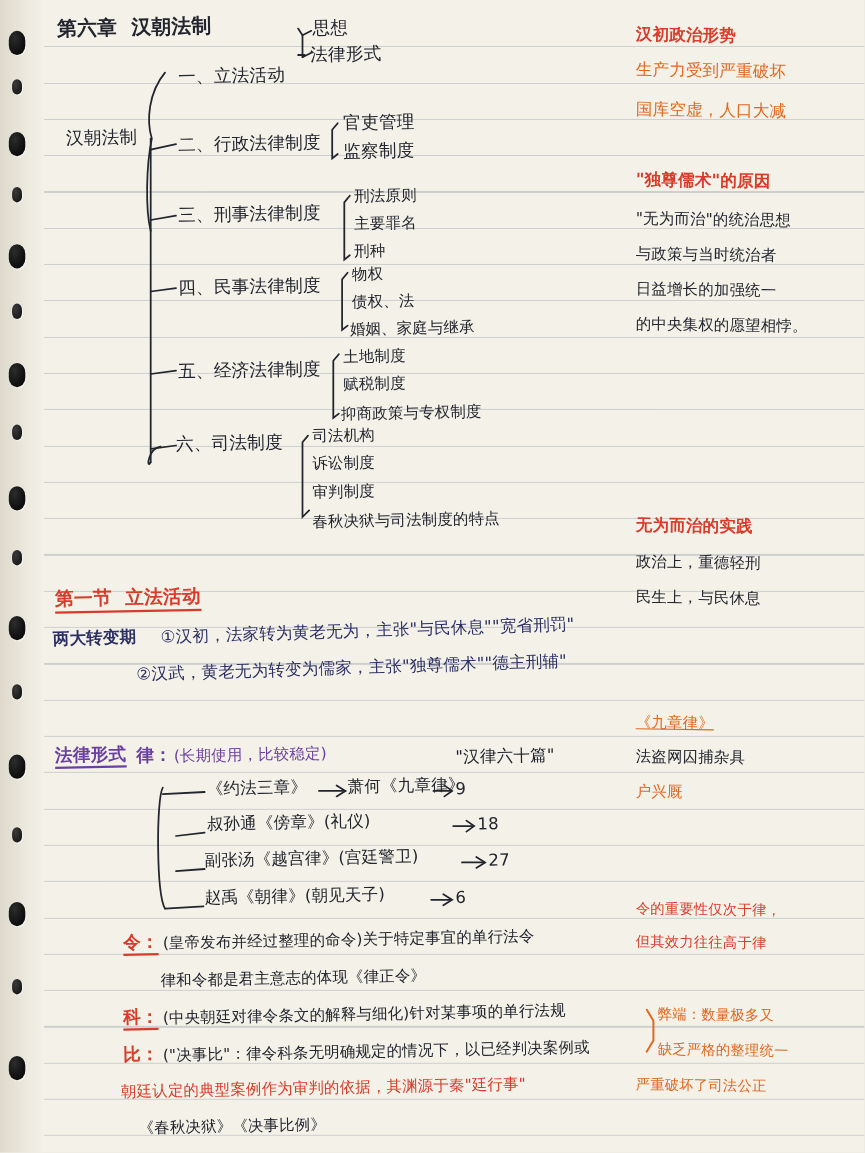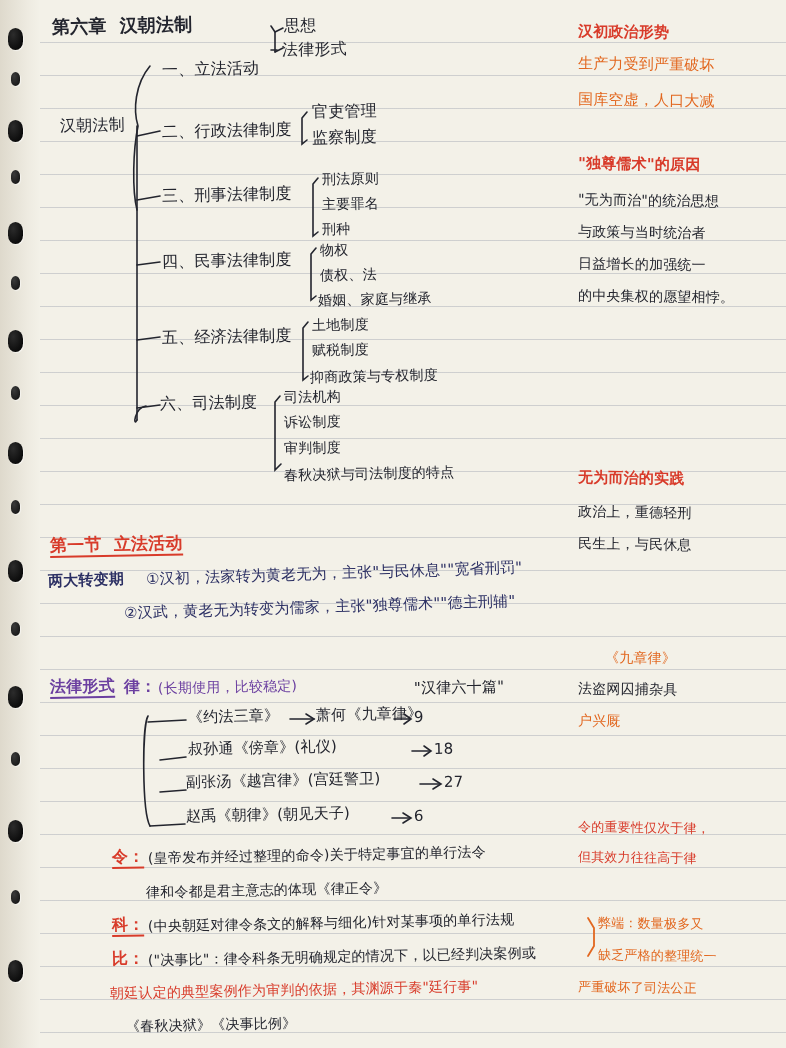--- a/index.html
+++ b/index.html
@@ -238,21 +238,21 @@
   <div class="note ink-red s15 bold sk3" style="left:578px; top:156px;">"独尊儒术"的原因</div>
   <div class="note ink-dark s14 sk3" style="left:578px; top:192px;">"无为而治"的统治思想</div>
   <div class="note ink-dark s14 sk3" style="left:578px; top:224px;">与政策与当时统治者</div>
   <div class="note ink-dark s14 sk3" style="left:578px; top:256px;">日益增长的加强统一</div>
   <div class="note ink-dark s14 sk3" style="left:578px; top:288px;">的中央集权的愿望相悖。</div>
 
   <div class="note ink-red s15 bold sk3" style="left:578px; top:470px;">无为而治的实践</div>
   <div class="note ink-dark s14 sk3" style="left:578px; top:504px;">政治上，重德轻刑</div>
   <div class="note ink-dark s14 sk3" style="left:578px; top:536px;">民生上，与民休息</div>
 
-  <div class="note ink-orange s14 sk3" style="left:605px; top:650px;">《九章律》</div>
+  <div class="note ink-orange s14 sk3" style="left:578px; top:650px;text-decoration:underline;">《九章律》</div>
   <div class="note ink-dark s14 sk3" style="left:578px; top:681px;">法盗网囚捕杂具</div>
   <div class="note ink-orange s14 sk3" style="left:578px; top:713px;">户兴厩</div>
 
   <div class="note ink-red s13 sk3" style="left:578px; top:820px;">令的重要性仅次于律，</div>
   <div class="note ink-red s13 sk3" style="left:578px; top:850px;">但其效力往往高于律</div>
 
   <div class="note ink-orange s13 sk3" style="left:598px; top:916px;">弊端：数量极多又</div>
   <div class="note ink-orange s13 sk3" style="left:598px; top:948px;">缺乏严格的整理统一</div>
   <div class="note ink-orange s13 sk3" style="left:578px; top:980px;">严重破坏了司法公正</div>
 

